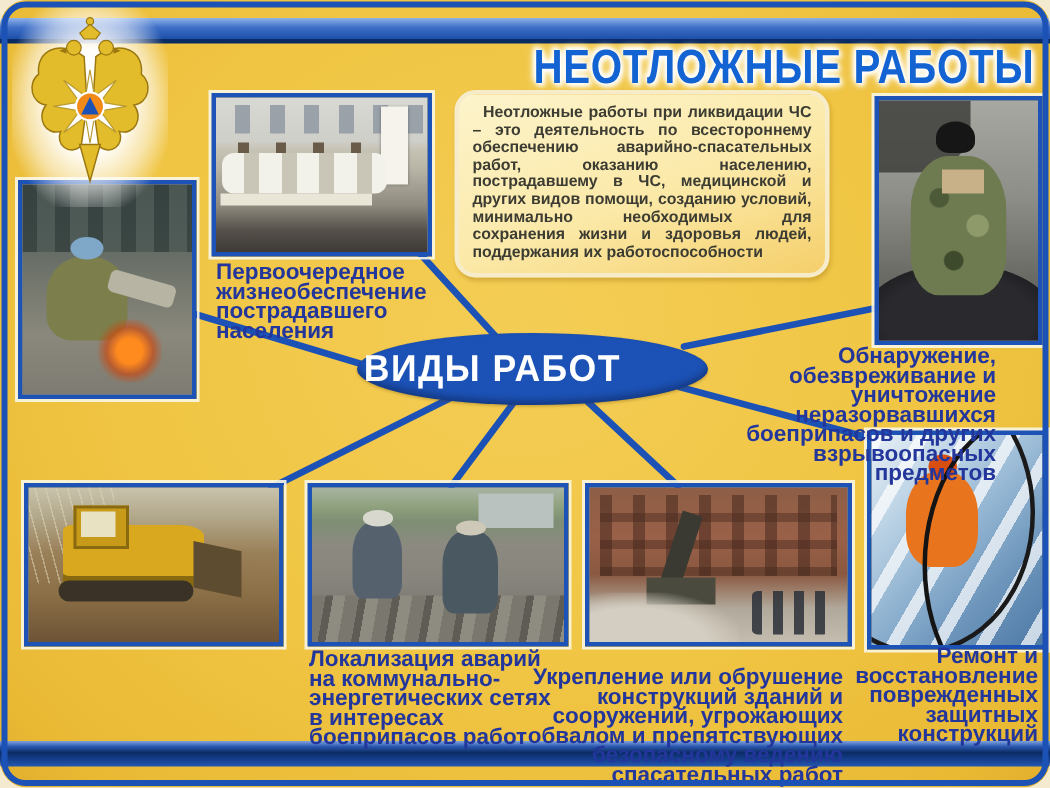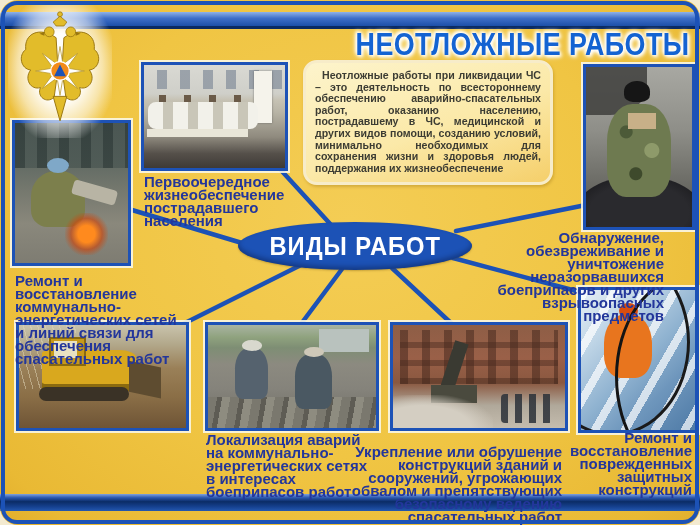--- a/index.html
+++ b/index.html
@@ -25,21 +25,21 @@
   
   .def-box{position:absolute;left:303px;top:60px;width:250px;z-index:3;box-sizing:border-box;
     border:3px solid #F7ECC9;border-radius:14px;padding:7px 9px 8px 9px;
     background:linear-gradient(160deg,#FDF4CC 0%,#FBE9A8 55%,#F5CF6A 100%);
     box-shadow:1px 2px 3px rgba(120,80,0,.25);}
   .def-text{color:#3C3C33;font-weight:bold;font-size:10.6px;line-height:11.6px;text-align:justify;text-indent:7px;}
 
   
   .oval{position:absolute;left:238px;top:222px;width:234px;height:48px;border-radius:50%;z-index:4;
     background:#1C52B6;box-shadow:inset 0 -3px 5px rgba(0,0,20,.3), 0 1px 2px rgba(90,60,0,.3);
-    display:flex;align-items:center;justify-content:center;}
+    display:flex;align-items:center;justify-content:flex-start;}
   .oval-label{color:#fff;font-weight:bold;font-size:25px;letter-spacing:1px;transform:scaleX(.95);white-space:nowrap;}
 
   .links{position:absolute;left:0;top:0;z-index:1;}
 
   
   .photo{position:absolute;border:3px solid #1D52B6;box-shadow:0 0 0 2px rgba(250,246,228,.9);
     overflow:hidden;z-index:2;background:#888;}
   .ph{position:absolute;}
 
   
@@ -150,21 +150,21 @@
       <line x1="333" y1="227" x2="279" y2="168"></line>
       <line x1="456" y1="231" x2="586" y2="205"></line>
       <line x1="303" y1="264" x2="181" y2="325"></line>
       <line x1="342" y1="269" x2="301" y2="324"></line>
       <line x1="392" y1="268" x2="452" y2="324"></line>
       <line x1="453" y1="258" x2="580" y2="292"></line>
     </g>
   </svg>
 
   <div class="def-box">
-    <div class="def-text">Неотложные работы при ликвидации ЧС – это деятельность по всестороннему обеспечению аварийно-спасательных работ, оказанию населению, пострадавшему в ЧС, медицинской и других видов помощи, созданию условий, минимально необходимых для сохранения жизни и здоровья людей, поддержания их жизнеобеспечение</div>
+    <div class="def-text">Неотложные работы при ликвидации ЧС – это деятельность по всестороннему обеспечению аварийно-спасательных работ, оказанию населению, пострадавшему в ЧС, медицинской и других видов помощи, созданию условий, минимально необходимых для сохранения жизни и здоровья людей, поддержания их работоспособности</div>
   </div>
 
   <div class="oval">
     <span class="oval-label">ВИДЫ РАБОТ</span>
   </div>
 
   <div class="photo scene-worker" style="left:12px;top:120px;width:113px;height:140px;">
     <div class="ph machinery"></div>
       <div class="ph torso"></div>
       <div class="ph cap-hat"></div>
@@ -216,20 +216,19 @@
 
   <div class="photo scene-wreck" style="left:578px;top:287px;width:114px;height:140px;">
     <div class="ph streaks"></div>
       <div class="ph suit"></div>
       <div class="ph helm"></div>
       <div class="ph rebar1"></div>
       <div class="ph rebar2"></div>
   </div>
 
   <div class="cap" style="left:144px;top:175px;width:145px;">Первоочередное жизнеобеспечение пострадавшего населения</div>
-  <div class="cap" style="left:15px;top:274px;width:163px;">Ремонт и восстановление коммунально-энергетических сетей и линий связи для обеспечения спасательных работ</div>
   <div class="cap right" style="left:488px;top:231px;width:176px;">Обнаружение, обезвреживание и уничтожение неразорвавшихся боеприпасов и других взрывоопасных предметов</div>
   <div class="cap" style="left:206px;top:433px;width:168px;">Локализация аварий на коммунально-энергетических сетях в интересах боеприпасов работ</div>
   <div class="cap right" style="left:348px;top:445px;width:214px;">Укрепление или обрушение конструкций зданий и сооружений, угрожающих обвалом и препятствующих безопасному ведению спасательных работ</div>
   <div class="cap right" style="left:557px;top:431px;width:135px;">Ремонт и восстановление поврежденных защитных конструкций</div>
 
   <div class="frame"></div>
 </div>
 
 </body></html>

